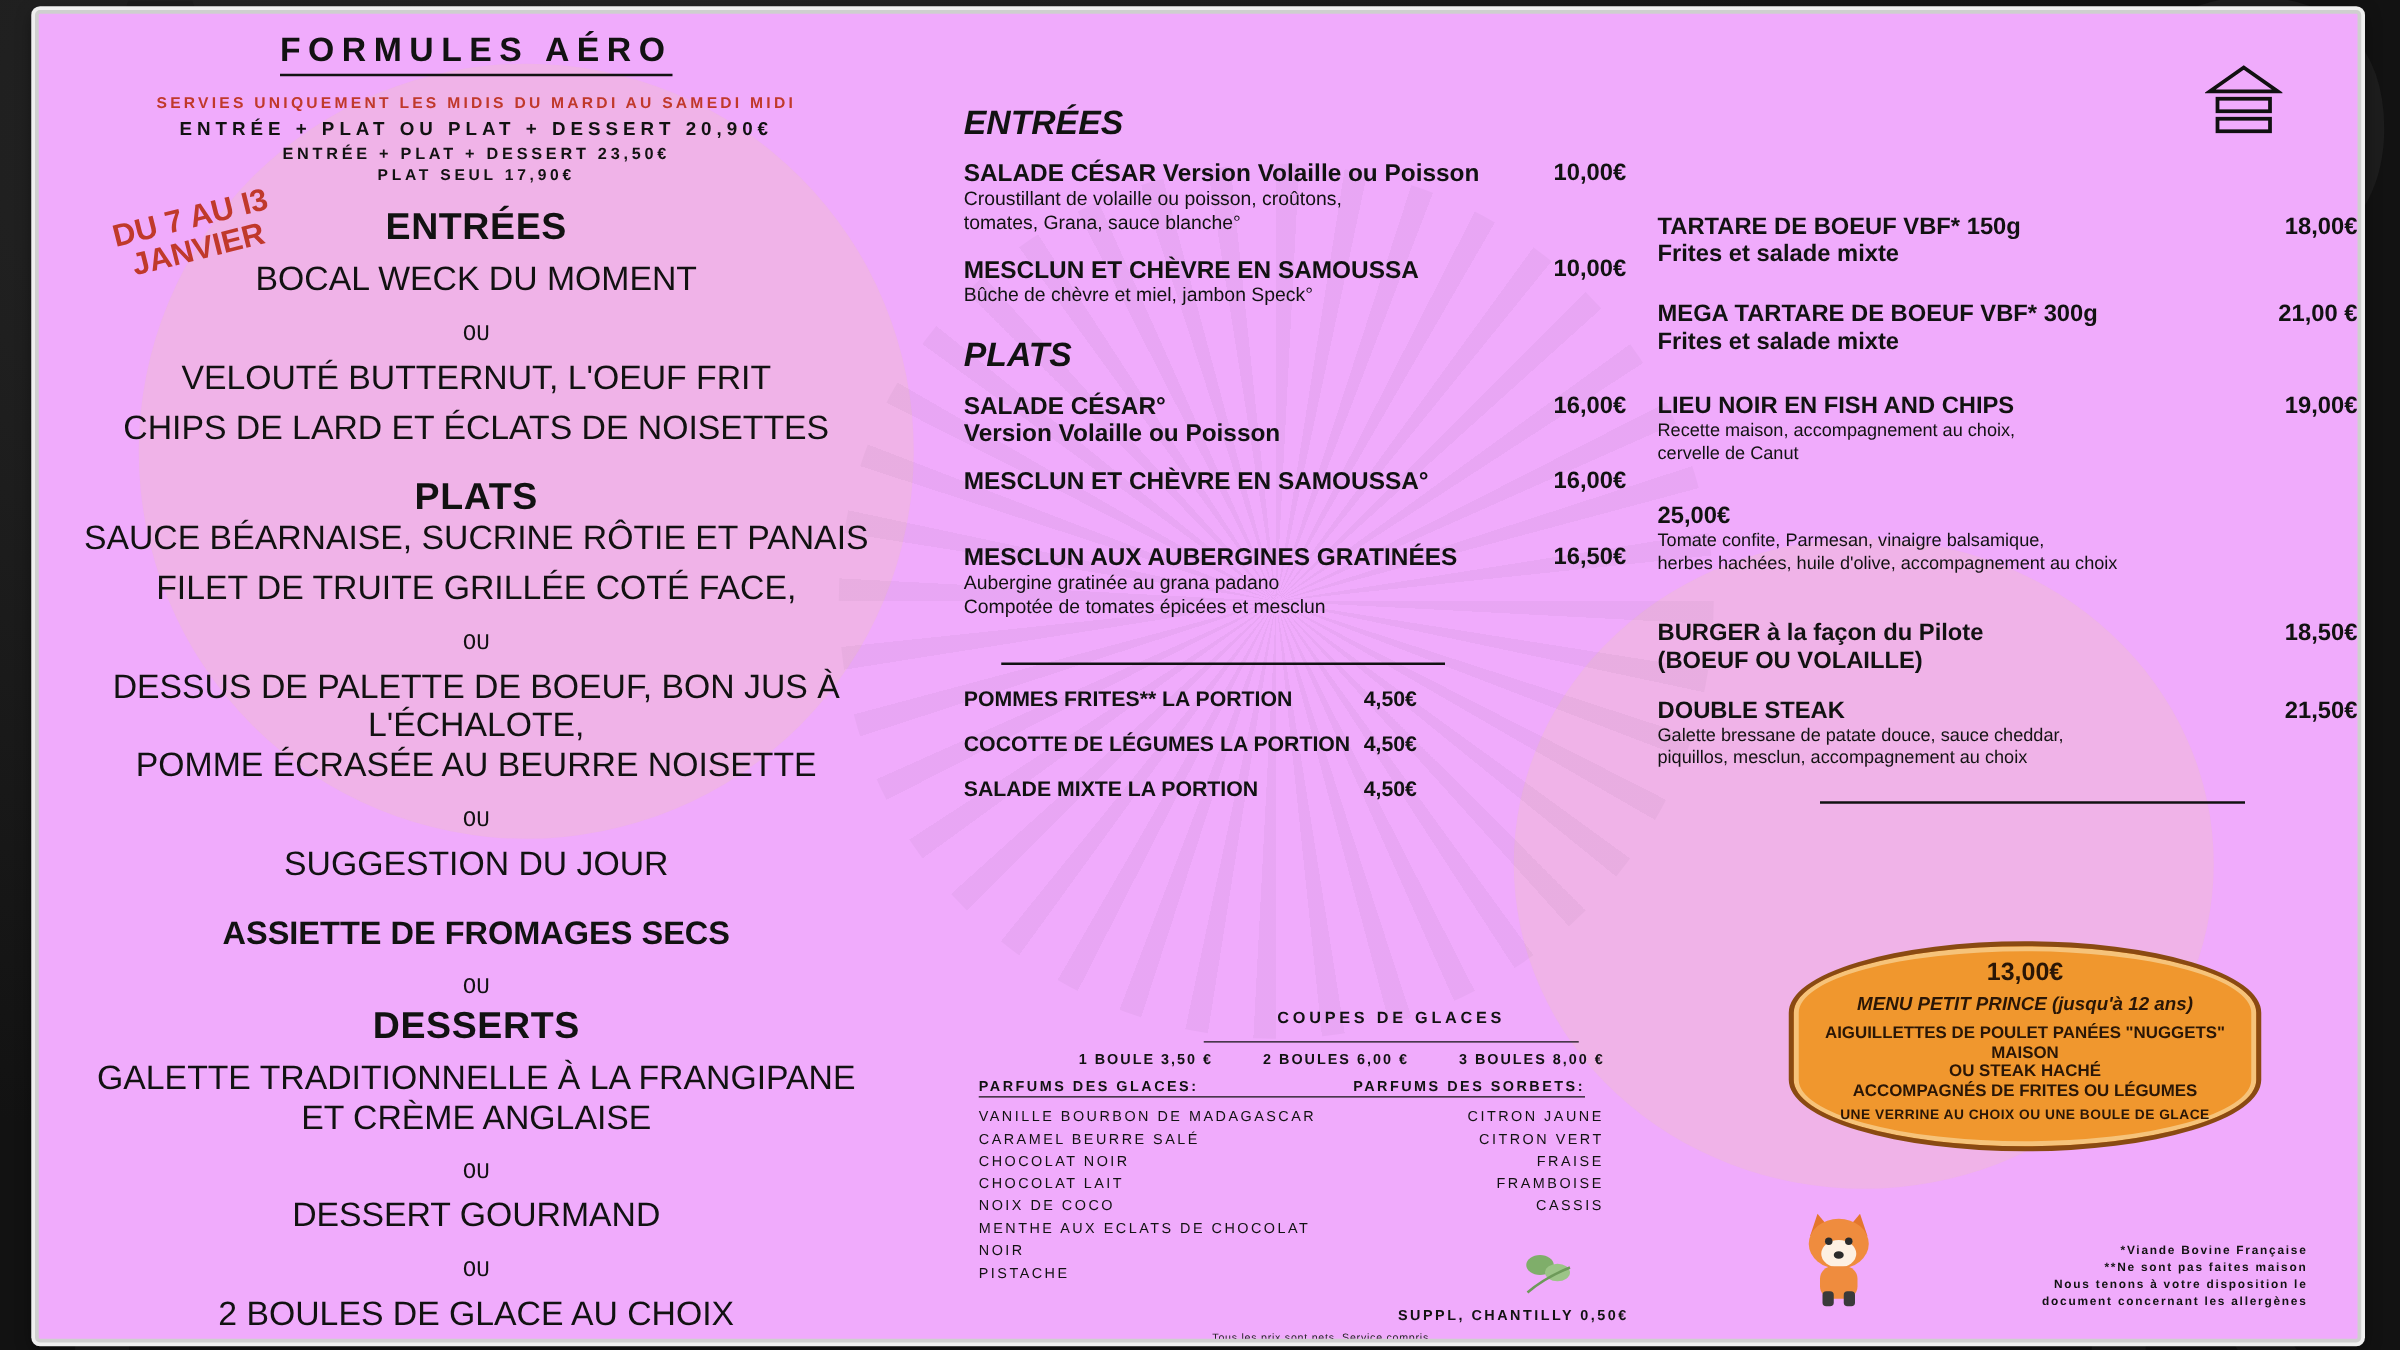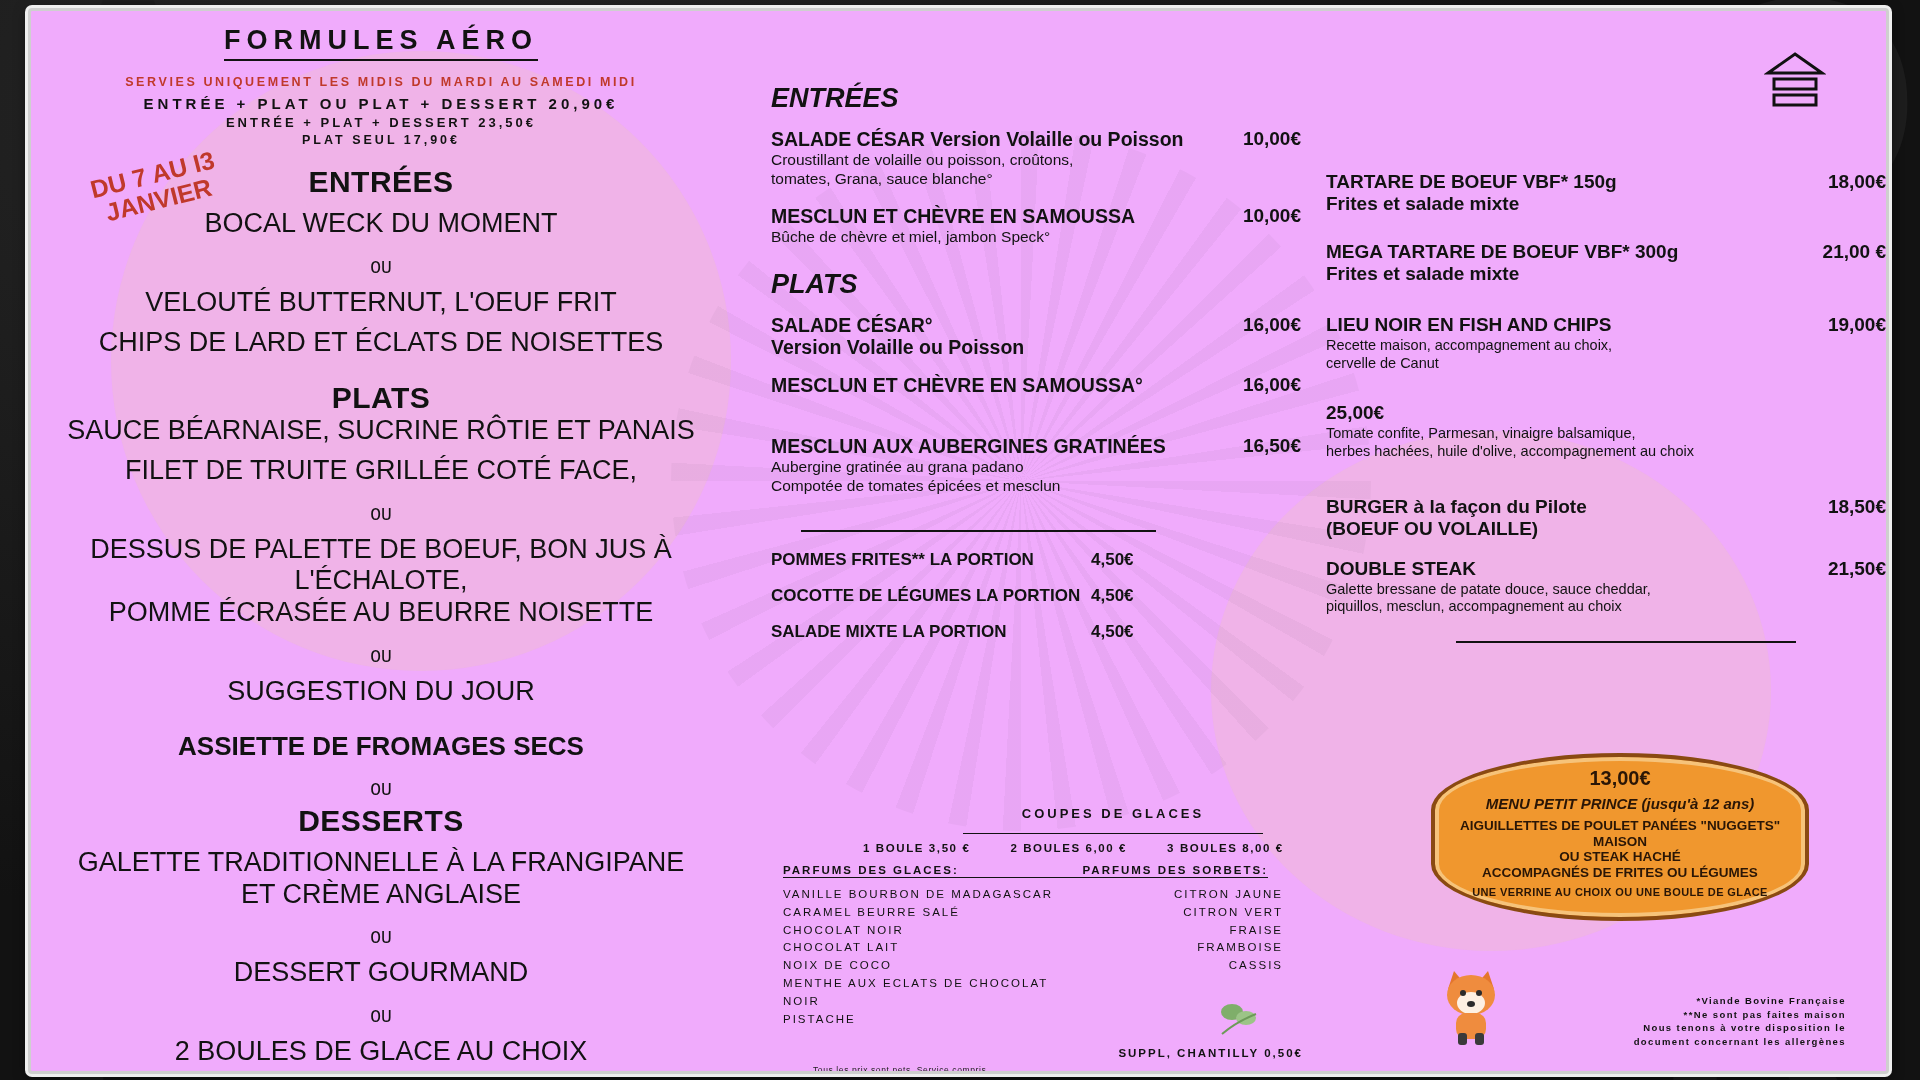--- a/index.html
+++ b/index.html
@@ -111,21 +111,21 @@
   .ice-title{font-size:13px;letter-spacing:3px;font-weight:bold;text-align:center;border-bottom:1.5px solid #121212;width:300px;margin:0 0 8px 180px;padding-bottom:12px;}
   .boules{display:flex;gap:40px;font-size:11.5px;letter-spacing:1.6px;font-weight:bold;margin:0 0 10px 80px;}
   .parf-head{display:flex;font-size:11.5px;letter-spacing:2px;font-weight:bold;margin-bottom:8px;}
   .parf-head .a{width:265px;border-bottom:1px solid #121212;padding-bottom:1px;}
   .parf-head .b{width:220px;border-bottom:1px solid #121212;padding-bottom:1px;text-align:right;}
   .parf-cols{display:flex;}
   .parf-col{font-size:11.5px;letter-spacing:2px;line-height:1.55;}
   .parf-col.left{width:300px;}
   .parf-col.right{width:200px;text-align:right;}
   .suppl{font-size:11.5px;letter-spacing:2px;font-weight:bold;text-align:right;margin-top:18px;padding-left:30px;}
-  .allprices{font-size:8.5px;letter-spacing:.6px;text-align:left;margin-top:6px;color:#222;padding-left:30px;}
+  .allprices{font-size:8.5px;letter-spacing:.6px;text-align:center;margin-top:6px;color:#222;padding-left:30px;}
 
   
   .col-right{position:absolute;left:1295px;top:160px;width:560px;color:#121212;}
   .r-dish{margin-bottom:18px;}
   .r-top{display:flex;justify-content:space-between;align-items:flex-start;}
   .r-name{font-size:19px;font-weight:bold;max-width:450px;line-height:1.15;}
   .r-price{font-size:19px;font-weight:bold;white-space:nowrap;}
   .r-desc{font-size:14.5px;line-height:1.2;margin-top:1px;}
 
   .r-divider{width:340px;height:2px;background:#121212;margin:26px 0 14px 130px;}

